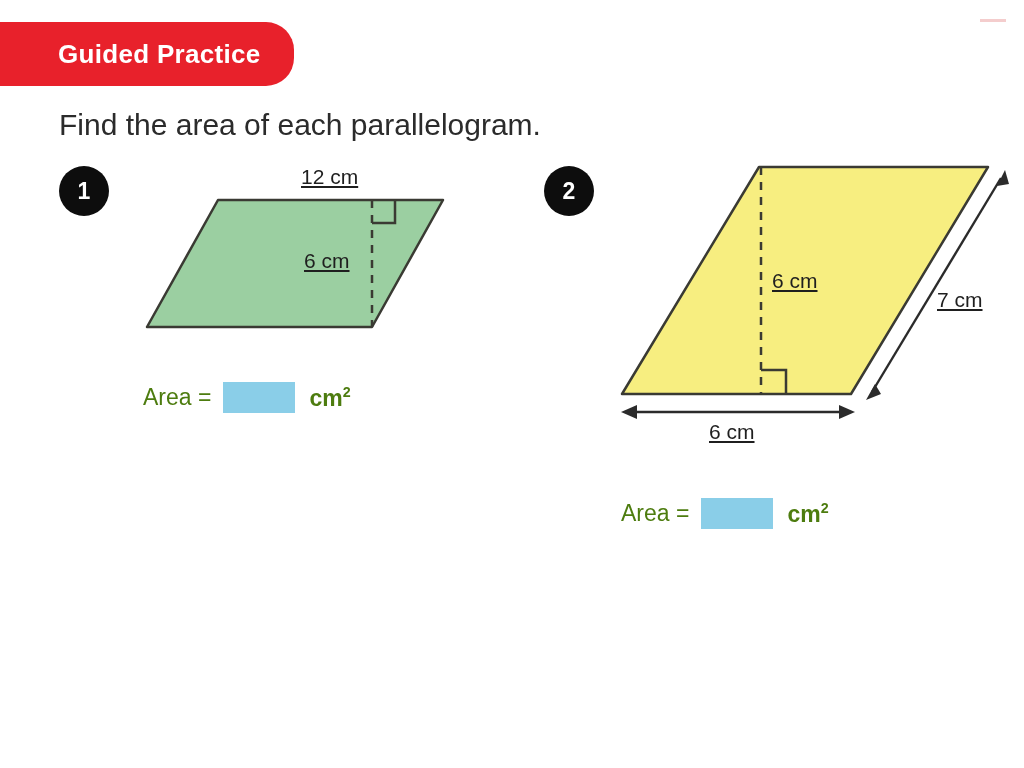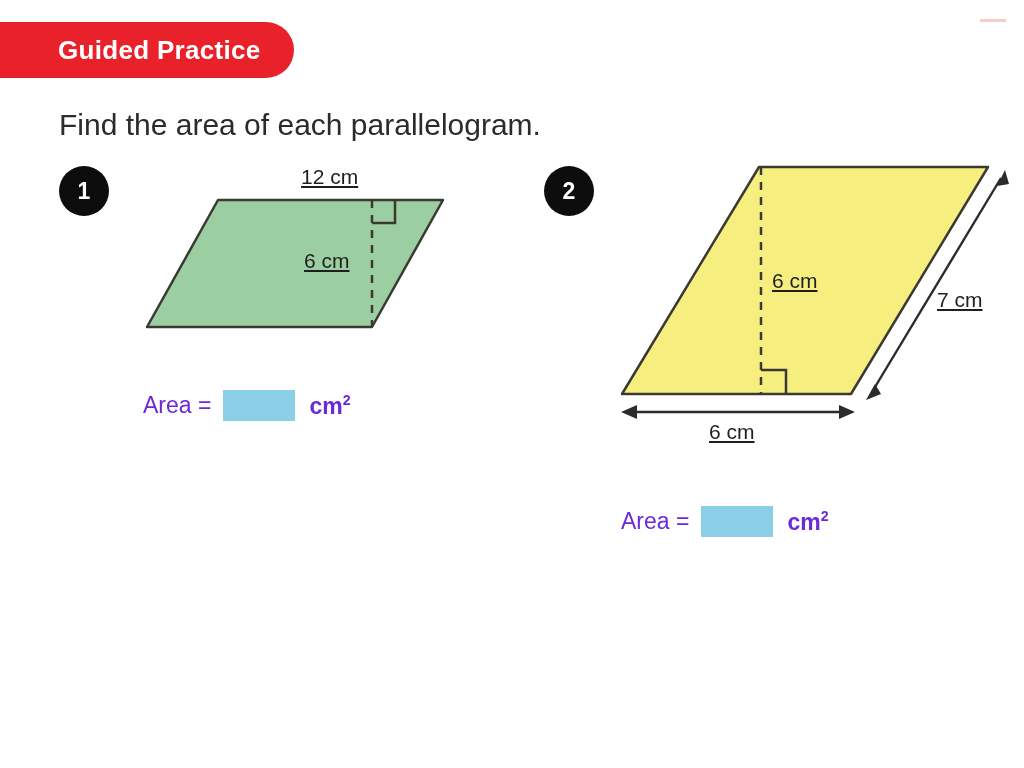--- a/index.html
+++ b/index.html
@@ -14,21 +14,21 @@
     font-family: "Liberation Sans", sans-serif;
     position: relative;
     overflow: hidden;
   }
 
   
   #guided-practice-badge {
     position: absolute;
     left: 0px;
     top: 22px;
-    height: 56px;
+    height: 64px;
     padding: 0 34px 0 58px;
     background: #E8212B;
     border-top-right-radius: 28px;
     border-bottom-right-radius: 28px;
     display: flex;
     align-items: center;
   }
   #guided-practice-badge .badge-text {
     color: #ffffff;
     font-size: 26px;
@@ -98,23 +98,22 @@
   #label-6cm-b { left: 772px; top: 269px; }
   #label-7cm   { left: 937px; top: 288px; }
   #label-6cm-base { left: 709px; top: 420px; }
 
   
   .area-row {
     position: absolute;
     display: flex;
     align-items: center;
     font-size: 23px;
-    color: #6d28d9;
+    color: #4d7c0f;
     white-space: nowrap;
-    margin-top: 8px;
   }
   #area-row-1 { left: 143px; top: 382px; }
   #area-row-2 { left: 621px; top: 498px; }
 
   .area-label { margin-right: 12px; }
   .answer-box {
     width: 72px;
     height: 31px;
     background: #8ACEE8;
     display: inline-block;

